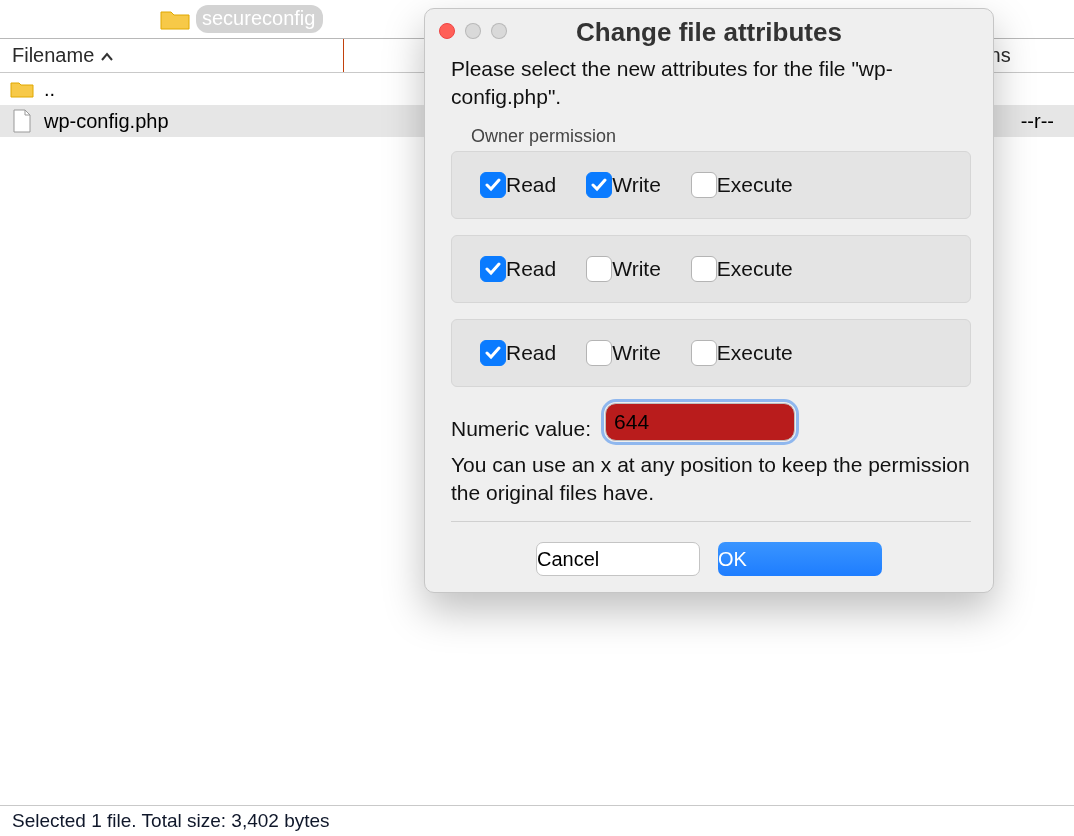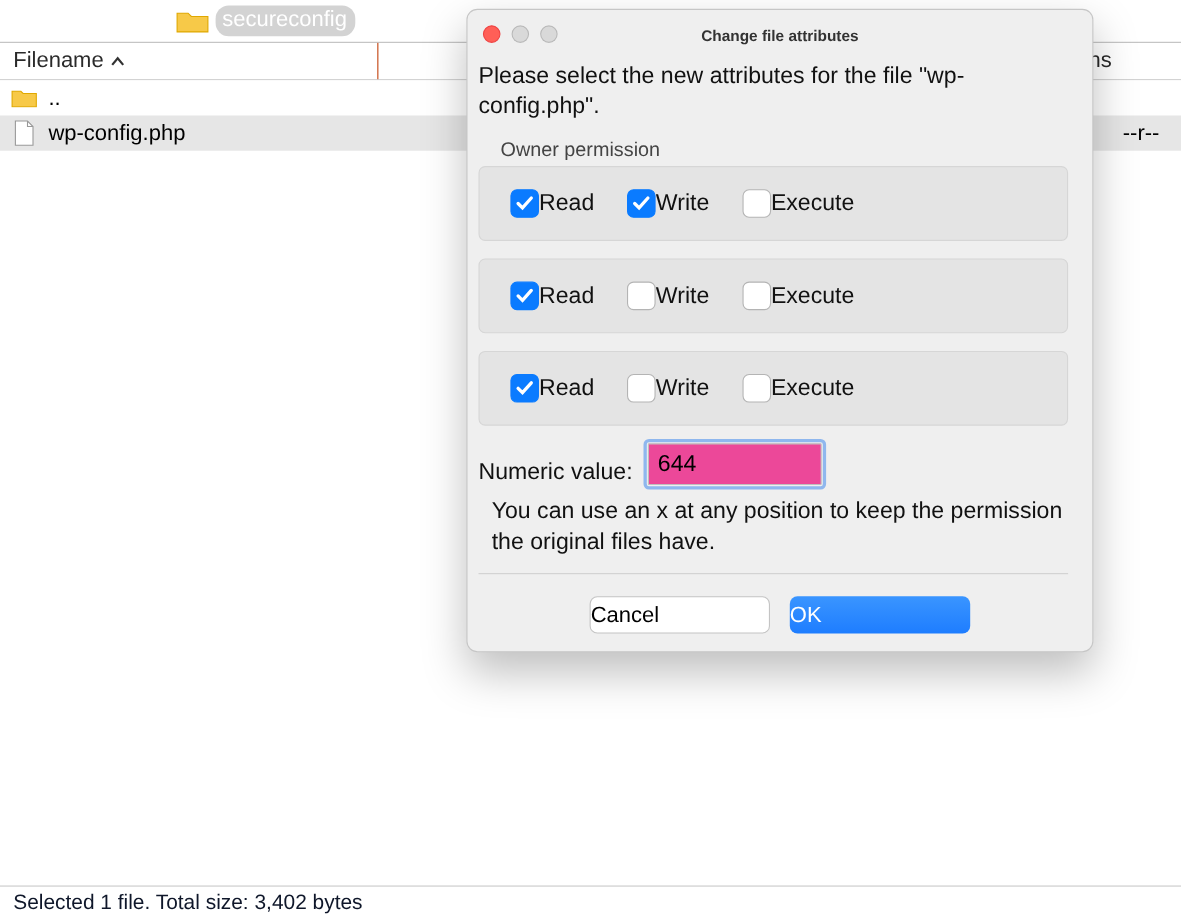--- a/index.html
+++ b/index.html
@@ -34,44 +34,44 @@
     position:absolute; left:424px; top:8px; width:570px;
     background:#efefef; border:1px solid #c6c6c6; border-radius:10px;
     box-shadow:0 18px 40px rgba(0,0,0,.25);
     padding-bottom:16px;
   }
   .titlebar { height:46px; display:flex; align-items:center; position:relative; }
   .traffic { position:absolute; left:14px; top:14px; display:flex; gap:10px;}
   .tl { width:16px; height:16px; border-radius:50%; border:1px solid rgba(0,0,0,.15); }
   .tl.red { background:#ff5f57; border-color:#e44; }
   .tl.gray { background:#d9d9d9; }
-  .dialog-title { width:100%; text-align:center; font-weight:700; font-size:14px; color:#333;}
-  .dialog-body { padding:0 22px 6px 10px; font-size:21px; color:#111;}
+  .dialog-title { width:100%; text-align:center; font-weight:700; font-size:26px; color:#333;}
+  .dialog-body { padding:0 22px 6px 26px; font-size:21px; color:#111;}
   .prompt { margin:0 0 14px 0; line-height:1.35;}
   .group-label { font-size:18px; color:#444; margin:0 0 4px 20px;}
   .perm-box { background:#e4e4e4; border:1px solid #d6d6d6; border-radius:6px; padding:20px 10px 20px 28px; display:flex; gap:30px; margin-bottom:16px;}
   .cb-wrap { display:flex; align-items:center; gap:0;}
   .cb {
     width:26px; height:26px; border-radius:6px; border:1px solid #b4b4b4;
     background:#fff; display:flex; align-items:center; justify-content:center;
   }
   .cb.checked { background:#0a7bff; border-color:#0a7bff; }
   .cb.checked svg { display:block; }
   .cb svg { display:none; }
   .cb-label { font-size:21px; }
 
   .numrow { display:flex; align-items:flex-end; gap:14px; margin:8px 0 10px 0;}
   .numlabel { font-size:21px; }
   .numinput {
-    width:158px; height:38px; font-size:21px; padding:4px 8px;
-    border:1px solid #bfbfbf; border-radius:1px;
+    width:190px; height:38px; font-size:21px; padding:4px 8px;
+    border:1px solid #bfbfbf; border-radius:11px;
     outline:3px solid #8fb7ee; outline-offset:1px;
-    background:#ec4899;
-  }
-  .hint { font-size:21px; line-height:1.35; margin:6px 0 14px 12px;}
+    background:#b91c1c;
+  }
+  .hint { font-size:21px; line-height:1.35; margin:6px 0 14px 0;}
   .sep { height:1px; background:#d0d0d0; margin:6px 0 14px 0;}
   .btnrow { display:flex; gap:18px; justify-content:center; padding:0 22px;}
   .btn {
     height:34px; width:164px; border-radius:7px; font-size:20px;
     display:flex; align-items:center; justify-content:flex-start;
     border:1px solid #c4c4c4; background:#fff; cursor:pointer;
   }
   .btn.primary {
     background:linear-gradient(#3a95ff,#1e7dff); color:#fff; border:none; font-weight:500;
   }

